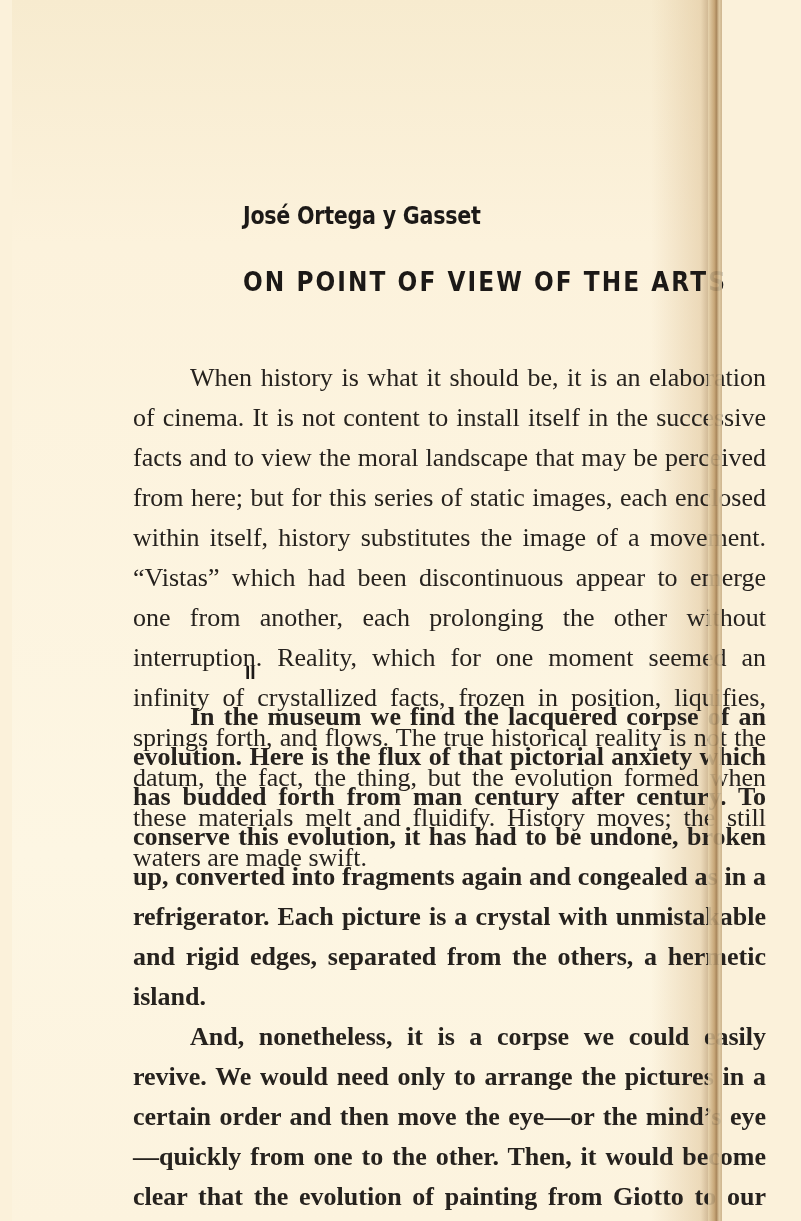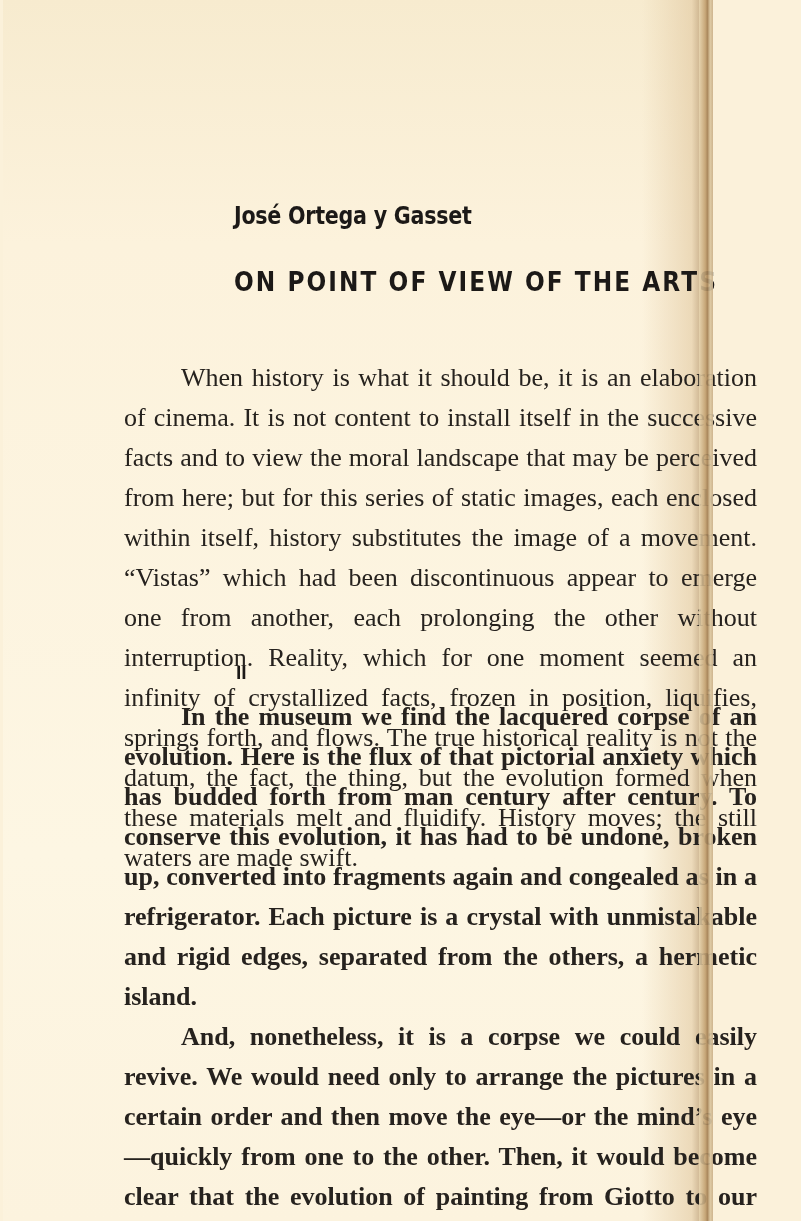--- a/index.html
+++ b/index.html
@@ -9,21 +9,21 @@
     body {
       width: 801px;
       height: 1221px;
       overflow: hidden;
       position: relative;
       background: #fbf1da;
       font-family: "Liberation Serif", serif;
     }
     .page {
       position: absolute;
-      left: 3px; top: 0;
+      left: 12px; top: 0;
       width: 710px; height: 1221px;
       background:
         linear-gradient(to right, rgba(240,225,190,0.0) 0%, rgba(240,225,190,0) 90%, rgba(225,200,160,0.6) 97%, rgba(180,150,110,0.9) 99%, rgba(150,120,80,1) 100%),
         linear-gradient(to bottom, #f7ebcf 0%, #fcf2dc 20%, #fdf6e3 70%, #fcf3de 100%);
     }
     .edge {
       position: absolute;
       top: 0; right: 0;
       width: 14px; height: 1221px;
       background: linear-gradient(to right, #e9d7b2 0%, #c9a878 45%, #a9865a 60%, #e8d6b0 80%, #d8c09a 100%);

